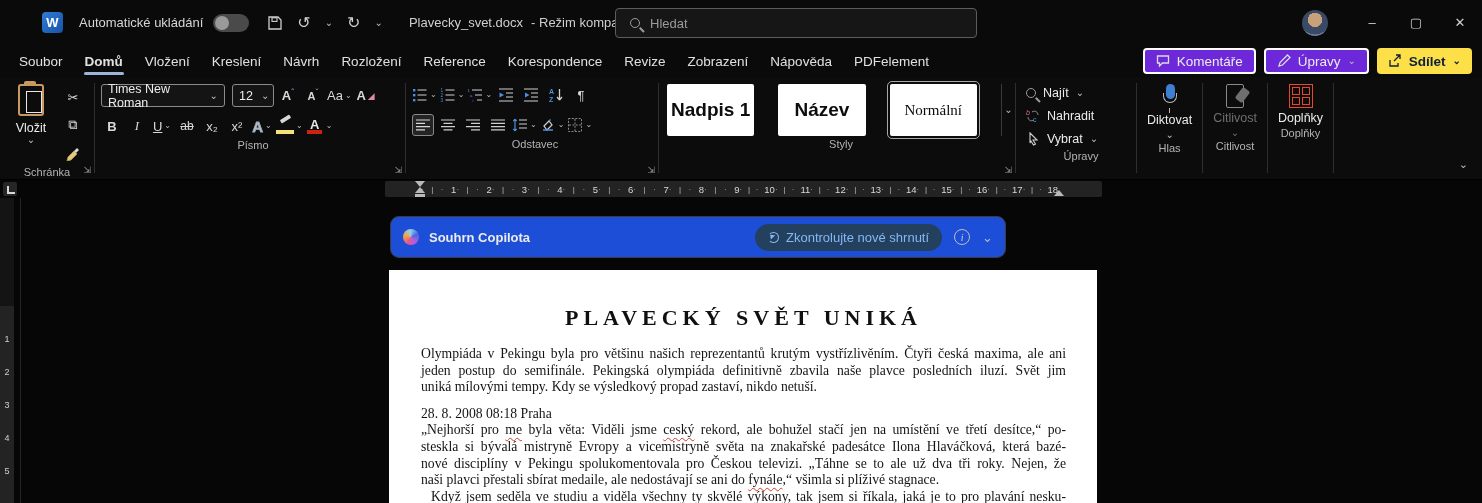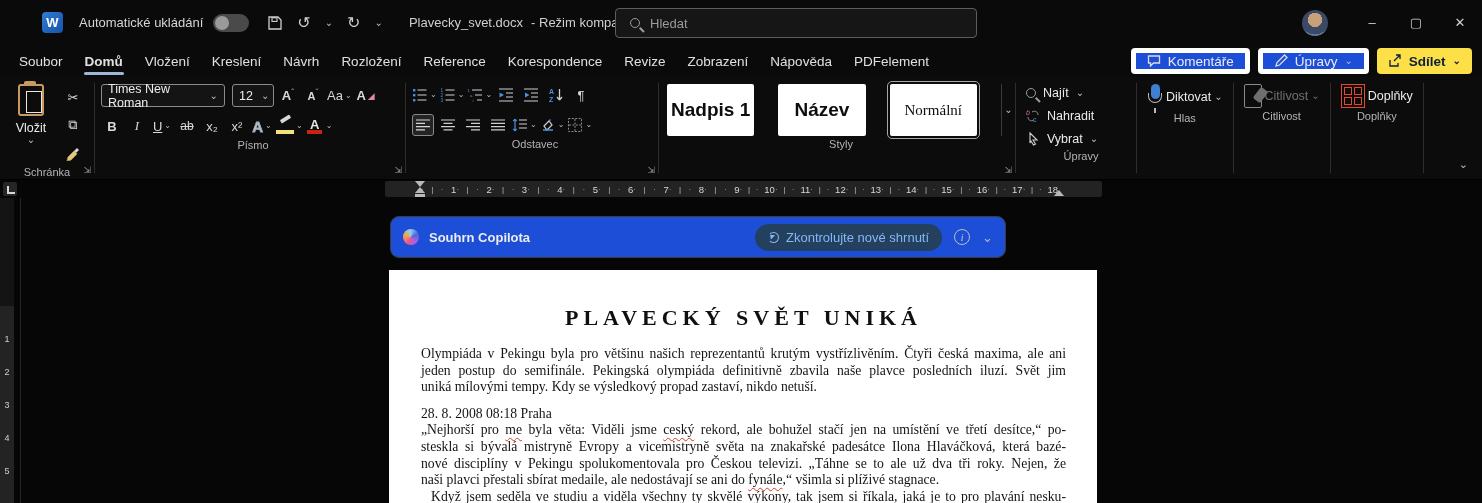--- a/index.html
+++ b/index.html
@@ -31,22 +31,22 @@
   .wbtn { width:44px; height:45px; display:flex; align-items:center; justify-content:center; color:#cfcfcf; font-size:13px; }
 
   
   .tabrow { position:absolute; left:0; top:45px; width:100%; height:32px; background:#0a0a0a;
     display:flex; align-items:center; font-size:13.5px; }
   .tabs { display:flex; align-items:center; margin-left:8px; }
   .tab { padding:6px 11px; color:#e0e0e0; position:relative; white-space:nowrap; }
   .tab.active { font-weight:bold; }
   .tab.active::after { content:""; position:absolute; left:10px; right:10px; bottom:0; height:2.5px; background:#9cb6da; border-radius:2px; }
   .tr-right { position:absolute; right:10px; top:48px; display:flex; gap:8px; align-items:center; }
-  .pillbtn { height:26px; border:5px solid #ffffff; border-radius:4px; display:flex; align-items:center;
-    gap:7px; padding:0 11px; font-size:13.5px; color:#ececec; background:#1d4ed8; }
+  .pillbtn { height:26px; border:2px solid #ffffff; border-radius:4px; display:flex; align-items:center;
+    gap:7px; padding:0 11px; font-size:13.5px; color:#ececec; background:#6d28d9; }
   .pillbtn svg { stroke:#dcdcdc; }
   .sharebtn { background:#fde047; border:none; color:#0d1f3a; font-weight:600; }
   .sharebtn svg { stroke:#0d1f3a; }
   .sharebtn .chev { color:#0d1f3a; }
 
   
   .ribbon { position:absolute; left:0; top:77px; width:100%; height:103px; background:#0c0c0c;
     border-bottom:1px solid #000; display:flex; align-items:stretch; }
   .grp { display:flex; flex-direction:column; position:relative; padding-top:7px; }
   .grp .body { flex:1; display:flex; }
@@ -97,21 +97,21 @@
   .sthumb { width:100px; height:52px; background:#ffffff; border-radius:2px; display:flex; align-items:center; justify-content:center; color:#0d0d0d; }
   .sthumb.sel { outline:1.5px solid #a8a8a8; outline-offset:2.5px; }
   .st-sans { font-weight:bold; font-size:19px; font-family:"Liberation Sans",sans-serif; }
   .st-serif { font-size:15px; font-family:"Liberation Serif",serif; }
   .galcol { width:16px; height:52px; border-left:1px solid #3a3a3a; display:flex; align-items:center; justify-content:center; }
 
   
   .g-edit { width:120px; padding-left:10px; }
   .vstack { display:flex; flex-direction:column; gap:5px; font-size:12.5px; color:#ececec; }
   .vstack .row { display:flex; align-items:center; gap:7px; height:18px; }
-  .bigbtn { display:flex; flex-direction:row; align-items:center; font-size:12.5px; color:#ececec; gap:3px; padding:0 10px; }
+  .bigbtn { display:flex; flex-direction:column; align-items:center; font-size:12.5px; color:#ececec; gap:3px; padding:0 10px; }
   .micic { width:16px; height:26px; position:relative; }
   .micic .cap { position:absolute; left:4px; top:0; width:9px; height:15px; border-radius:5px; background:#3f7fd1; }
   .micic .std { position:absolute; left:1px; top:9px; width:14px; height:10px; border:1.6px solid #b9b9b9; border-top:none; border-radius:0 0 9px 9px; }
   .micic .leg { position:absolute; left:7px; bottom:-3px; width:1.6px; height:5px; background:#b9b9b9; }
   .dim { color:#6f6f6f; }
   .sensdoc { width:18px; height:24px; border:1.6px solid #8a8a8a; border-radius:2px; position:relative; }
   .sensdoc::after { content:""; position:absolute; right:-4px; top:3px; width:9px; height:14px; background:#6f6f6f; transform:rotate(38deg); border-radius:2px; }
   .addgrid { width:24px; height:24px; display:grid; grid-template-columns:1fr 1fr; gap:2px; border:1.8px solid #e8472b; padding:2px; }
   .addgrid span { border:1.6px solid #e8472b; }
   .copilogo { width:22px; height:22px; border-radius:50%;

